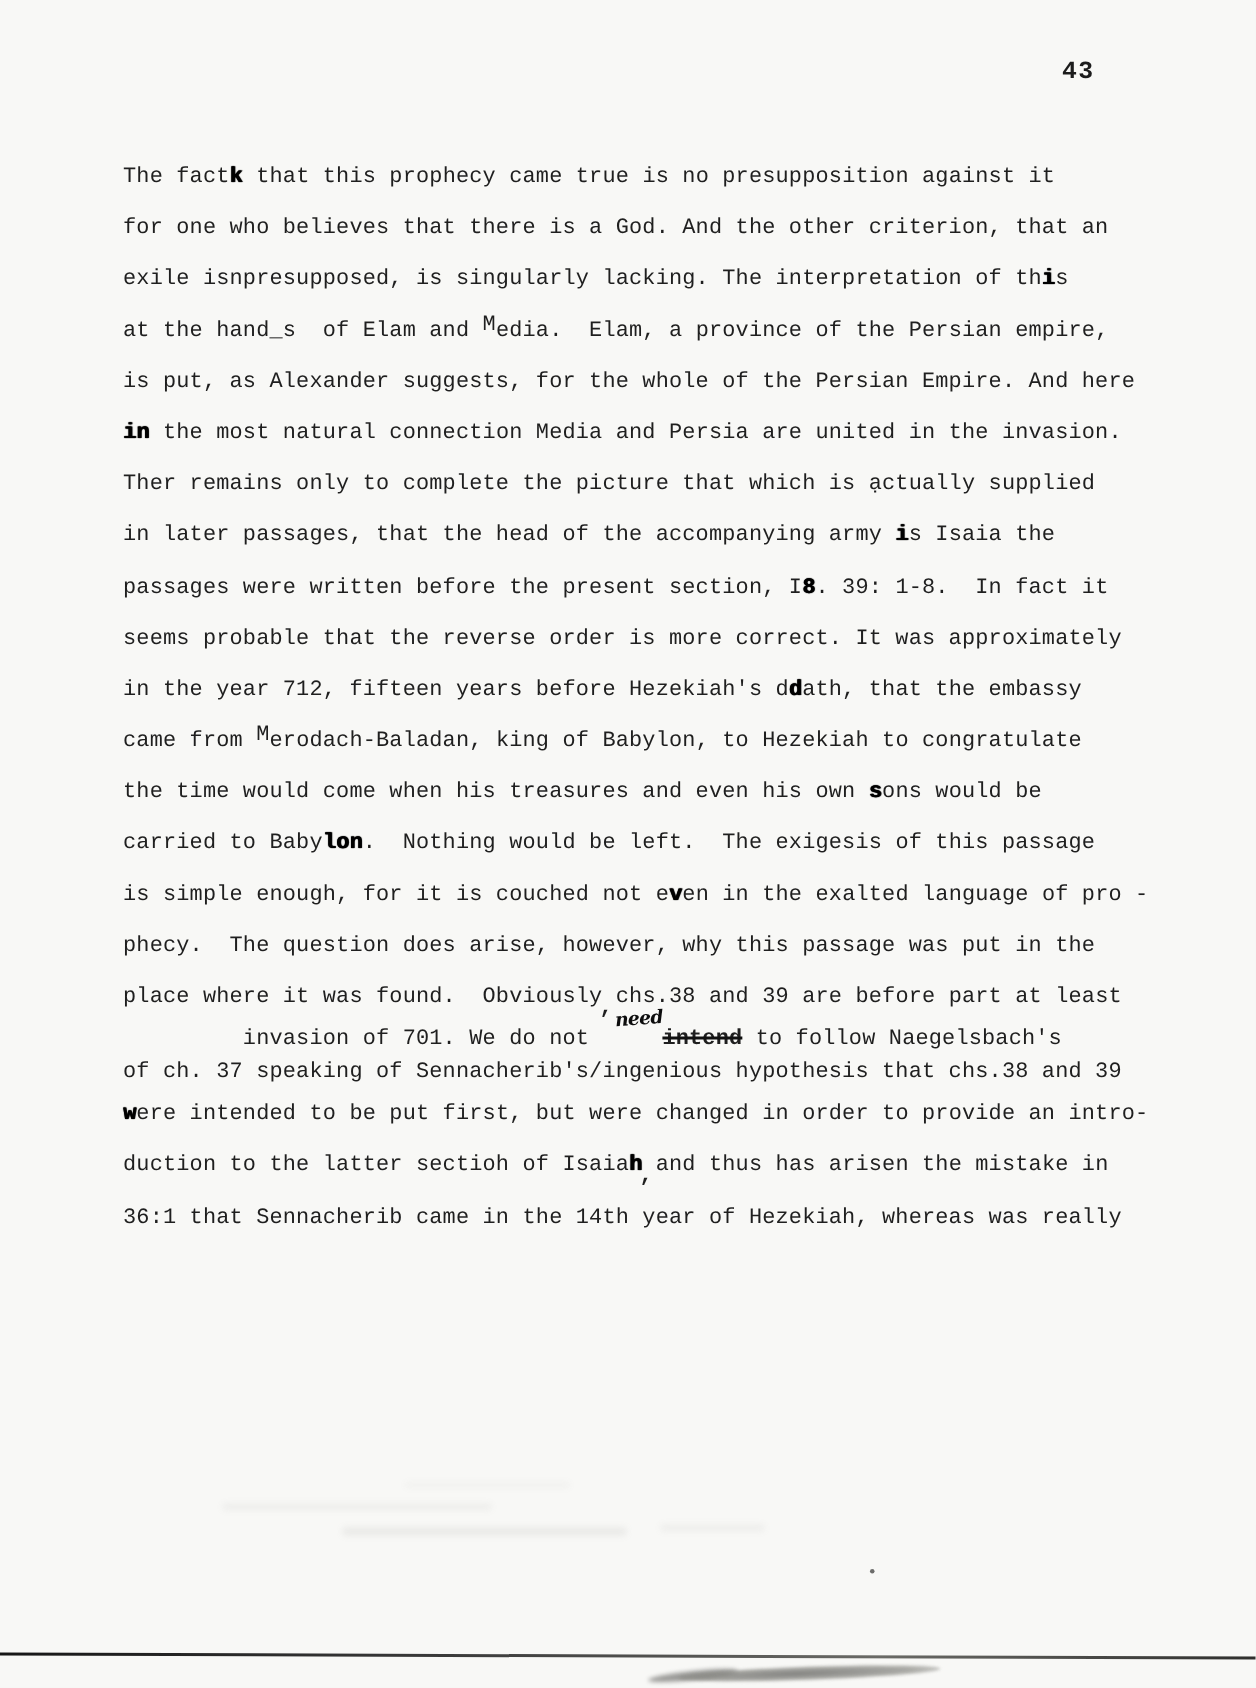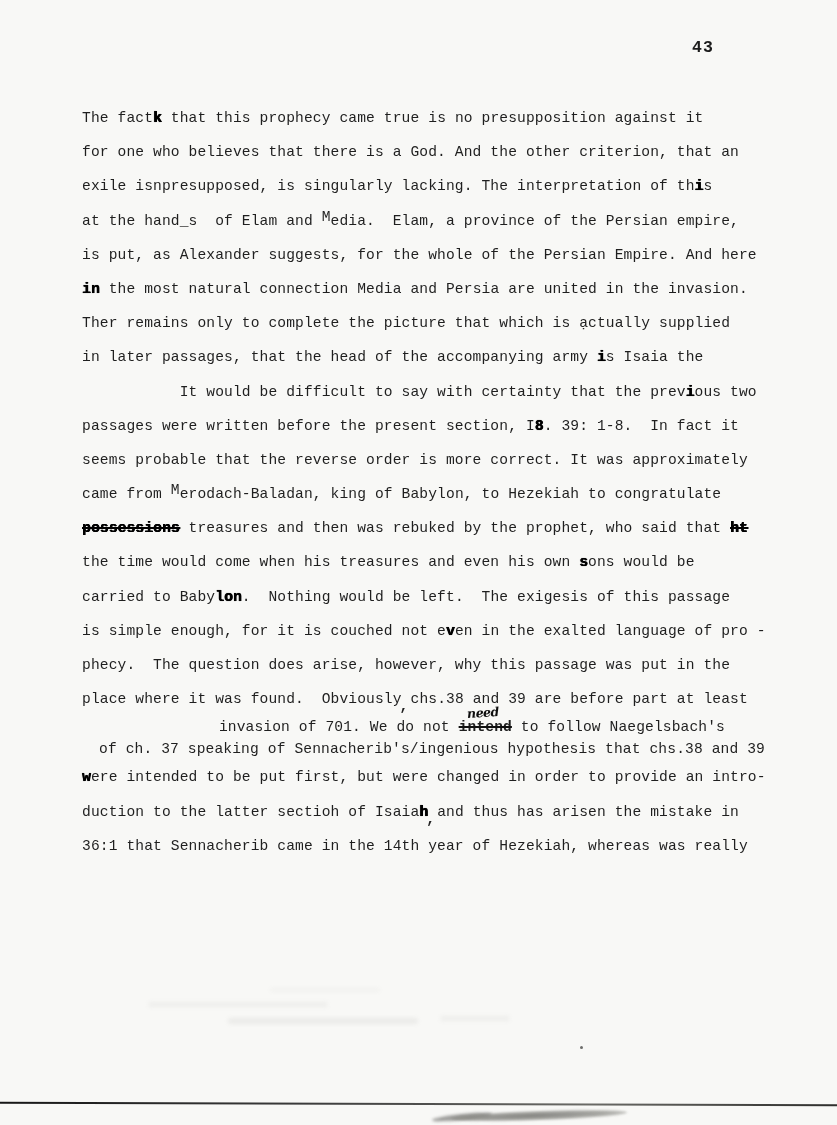--- a/index.html
+++ b/index.html
@@ -3,45 +3,45 @@
 <meta charset="utf-8">
 <style>
   html,body{margin:0;padding:0;}
   body{
     width:837px;height:1125px;position:relative;overflow:hidden;
     background:#f6f6f4;
     font-family:"Liberation Mono","DejaVu Sans Mono",monospace;
   }
   .page{position:absolute;inset:0;background:#f8f8f6;}
   .pageno{
-    position:absolute;left:692px;top:38px;
+    position:absolute;left:708px;top:38px;
     font-size:16.5px;color:#1c1c1c;font-weight:bold;letter-spacing:1px;
   }
   .textblock{
     position:absolute;left:82px;top:101px;width:700px;
     font-size:14.6px;color:#1f1f1f;letter-spacing:0.12px;
   }
   .line{white-space:pre;line-height:34.2px;height:34.2px;}
-  .line.tight{line-height:22px;height:22px;text-align:center;}
+  .line.tight{line-height:22px;height:22px;}
   .seg{white-space:pre;}
   .ov{
     font-weight:bold;color:#000;
     text-shadow:0 0 0.7px #000, 0.6px 0 0.5px #000;
   }
   .xout{
     font-weight:bold;color:#000;
     text-decoration:line-through;text-decoration-thickness:2px;
     text-shadow:0 0 0.6px #000, 0.6px 0 0.5px #000;
   }
   .raised{position:relative;top:-4px;}
   .insb{position:relative;top:7px;left:-2px;font-weight:bold;}
   .annot{position:relative;display:inline-block;}
   .annot .strikeword{
     text-decoration:line-through;text-decoration-thickness:2.2px;
-    text-decoration-color:#101010;font-weight:bold;
+    text-decoration-color:#101010;font-weight:bold;margin-left:40px;
   }
   .annot .hand-above{
     position:absolute;top:-14px;left:8px;
     font-family:"DejaVu Serif",serif;font-style:italic;font-weight:bold;
     font-size:12.5px;letter-spacing:-0.5px;color:#0d0d0d;
     transform:rotate(-4deg);white-space:nowrap;
   }
   
   .ghost{
     position:absolute;background:#9a9a96;filter:blur(2px);border-radius:3px;
@@ -76,25 +76,24 @@
   <div class="pageno">43</div>
   <div class="textblock" id="textblock">
       <div class="line"><span class="seg">The fact</span><span class="seg ov">k</span><span class="seg"> that this prophecy came true is no presupposition against it</span></div>
       <div class="line"><span class="seg">for one who believes that there is a God. And the other criterion, that an</span></div>
       <div class="line"><span class="seg">exile isnpresupposed, is singularly lacking. The interpretation of th</span><span class="seg ov">i</span><span class="seg">s</span></div>
       <div class="line"><span class="seg">at the hand_s  of Elam and </span><span class="seg raised">M</span><span class="seg">edia.  Elam, a province of the Persian empire,</span></div>
       <div class="line"><span class="seg">is put, as Alexander suggests, for the whole of the Persian Empire. And here</span></div>
       <div class="line"><span class="seg ov">in</span><span class="seg"> the most natural connection Media and Persia are united in the invasion.</span></div>
       <div class="line"><span class="seg">Ther remains only to complete the picture that which is ạctually supplied</span></div>
       <div class="line"><span class="seg">in later passages, that the head of the accompanying army </span><span class="seg ov">i</span><span class="seg">s Isaia the</span></div>
-      <div class="line"><span class="seg">           It would be difficult to say with certainty that the prev</span><span class="seg ov">i</span><span class="seg">ous two</span></div>
       <div class="line"><span class="seg">passages were written before the present section, I</span><span class="seg ov">8</span><span class="seg">. 39: 1-8.  In fact it</span></div>
       <div class="line"><span class="seg">seems probable that the reverse order is more correct. It was approximately</span></div>
+      <div class="line"><span class="seg">in the year 712, fifteen years before Hezekiah's d</span><span class="seg ov">d</span><span class="seg">ath, that the embassy</span></div>
       <div class="line"><span class="seg">came from </span><span class="seg raised">M</span><span class="seg">erodach-Baladan, king of Babylon, to Hezekiah to congratulate</span></div>
-      <div class="line"><span class="seg xout">possessions</span><span class="seg"> treasures and then was rebuked by the prophet, who said that </span><span class="seg xout">ht</span></div>
       <div class="line"><span class="seg">the time would come when his treasures and even his own </span><span class="seg ov">s</span><span class="seg">ons would be</span></div>
       <div class="line"><span class="seg">carried to Baby</span><span class="seg ov">lon</span><span class="seg">.  Nothing would be left.  The exigesis of this passage</span></div>
       <div class="line"><span class="seg">is simple enough, for it is couched not e</span><span class="seg ov">v</span><span class="seg">en in the exalted language of pro -</span></div>
       <div class="line"><span class="seg">phecy.  The question does arise, however, why this passage was put in the</span></div>
       <div class="line"><span class="seg">place where it was found.  Obviously</span><span class="seg insb">,</span><span class="seg">chs.38 and 39 are before part at least</span></div>
       <div class="line tight"><span class="seg">         invasion of 701. We do not </span><span class="seg annot"><span class="hand-above">need</span><span class="strikeword">intend</span></span><span class="seg"> to follow Naegelsbach's</span></div>
       <div class="line tight"><span class="seg">of ch. 37 speaking of Sennacherib's/ingenious hypothesis that chs.38 and 39</span></div>
       <div class="line"><span class="seg ov">w</span><span class="seg">ere intended to be put first, but were changed in order to provide an intro-</span></div>
       <div class="line"><span class="seg">duction to the latter sectioh of Isaia</span><span class="seg ov">h</span><span class="seg insb">,</span><span class="seg">and thus has arisen the mistake in</span></div>
       <div class="line"><span class="seg">36:1 that Sennacherib came in the 14th year of Hezekiah, whereas was really</span></div>

